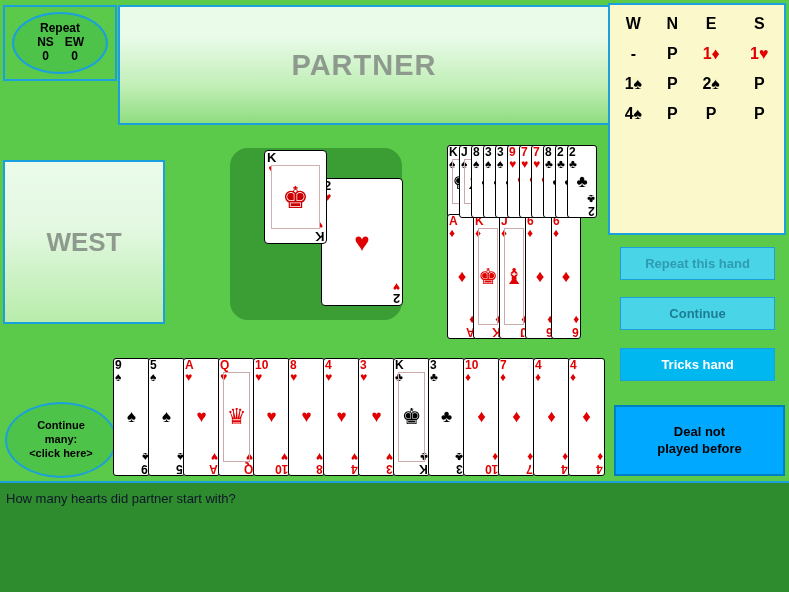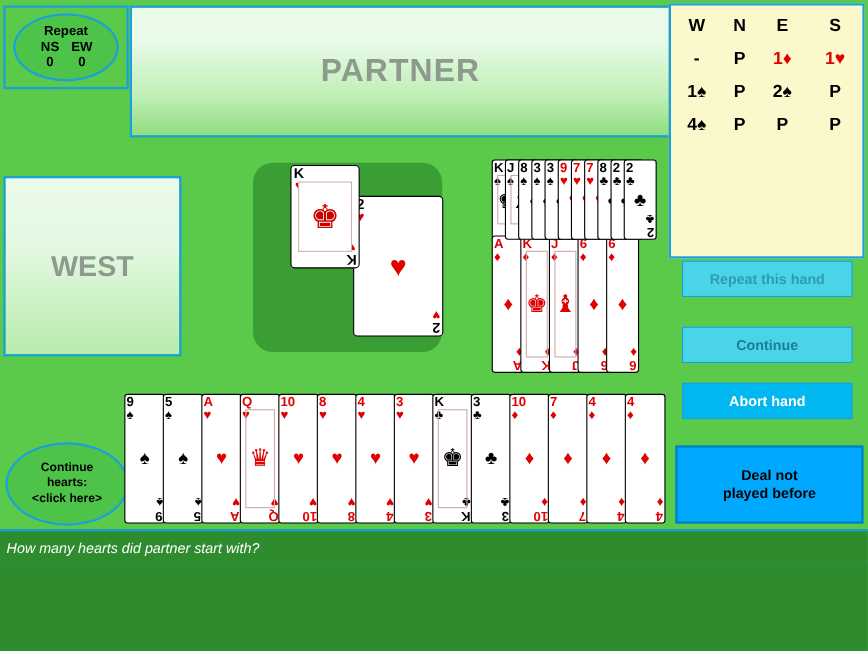--- a/index.html
+++ b/index.html
@@ -112,21 +112,21 @@
     font-size:22px;overflow:hidden;
   }
 
   
   .btn{
     position:absolute;box-sizing:border-box;
     display:flex;align-items:center;justify-content:center;
     font-size:13px;font-weight:bold;cursor:pointer;
     border:1px solid #1aa0dd;
   }
-  #btn-repeat{left:620px;top:237px;width:155px;height:33px;background:#4ad4e8;color:#2f9bb0;}
+  #btn-repeat{left:620px;top:247px;width:155px;height:33px;background:#4ad4e8;color:#2f9bb0;}
   #btn-continue{left:620px;top:297px;width:155px;height:33px;background:#4ad4e8;color:#1b7c92;}
   #btn-abort{left:620px;top:348px;width:155px;height:33px;background:#00b7f0;color:#fff;}
   #deal-not-played{
     left:614px;top:405px;width:167px;height:67px;background:#00a9ff;
     border:2px solid #0080c0;display:flex;align-items:center;justify-content:center;
     text-align:center;font-size:13px;font-weight:bold;color:#000;line-height:1.3;
   }
 
   
   #prev-trick{
@@ -135,21 +135,21 @@
     display:flex;align-items:center;justify-content:center;text-align:center;
     font-size:11px;font-weight:bold;color:#000;line-height:1.25;cursor:pointer;
   }
 
   
   #question-bar{
     left:0;top:481px;width:789px;height:30px;
     background:#2e8b2e;border-top:2px solid #1aa0dd;border-bottom:2px solid #1aa0dd;
     display:flex;align-items:center;
   }
-  #question-text{font-size:13px;color:#ffffff;padding-left:6px;font-style:italic;}
+  #question-text{font-size:13px;color:#0f172a;padding-left:6px;}
 
   #answer-area{left:0;top:513px;width:789px;height:79px;background:#2e8b2e;}
 </style>
 </head>
 <body>
 
 <div class="abs" id="tricks-box">
   <div id="tricks-oval">
     <div>Repeat</div>
     <div class="row">
@@ -445,32 +445,32 @@
       <span class="r" style="color: rgb(225, 0, 0);">4</span>
       <span class="s" style="color: rgb(225, 0, 0);">♦</span>
       <span class="r2" style="color: rgb(225, 0, 0);">4</span>
       <span class="s2" style="color: rgb(225, 0, 0);">♦</span>
       <div class="mid" style="color: rgb(225, 0, 0);">♦</div>
     </div>
   </div>
 
 <div class="btn" id="btn-repeat">Repeat this hand</div>
 <div class="btn" id="btn-continue">Continue</div>
-<div class="btn" id="btn-abort">Abort hand</div>
+<div class="btn" id="btn-abort">Tricks hand</div>
 <div class="abs" id="deal-not-played">
   <div>
     <div>Deal not</div>
     <div>played before</div>
   </div>
 </div>
 
 <div class="abs" id="prev-trick">
   <div>
     <div>Continue</div>
-    <div>hearts:</div>
+    <div>many:</div>
     <div>&lt;click here&gt;</div>
   </div>
 </div>
 
 <div class="abs" id="question-bar">
   <div id="question-text">How many hearts did partner start with?</div>
 </div>
 
 <div class="abs" id="answer-area">
   

